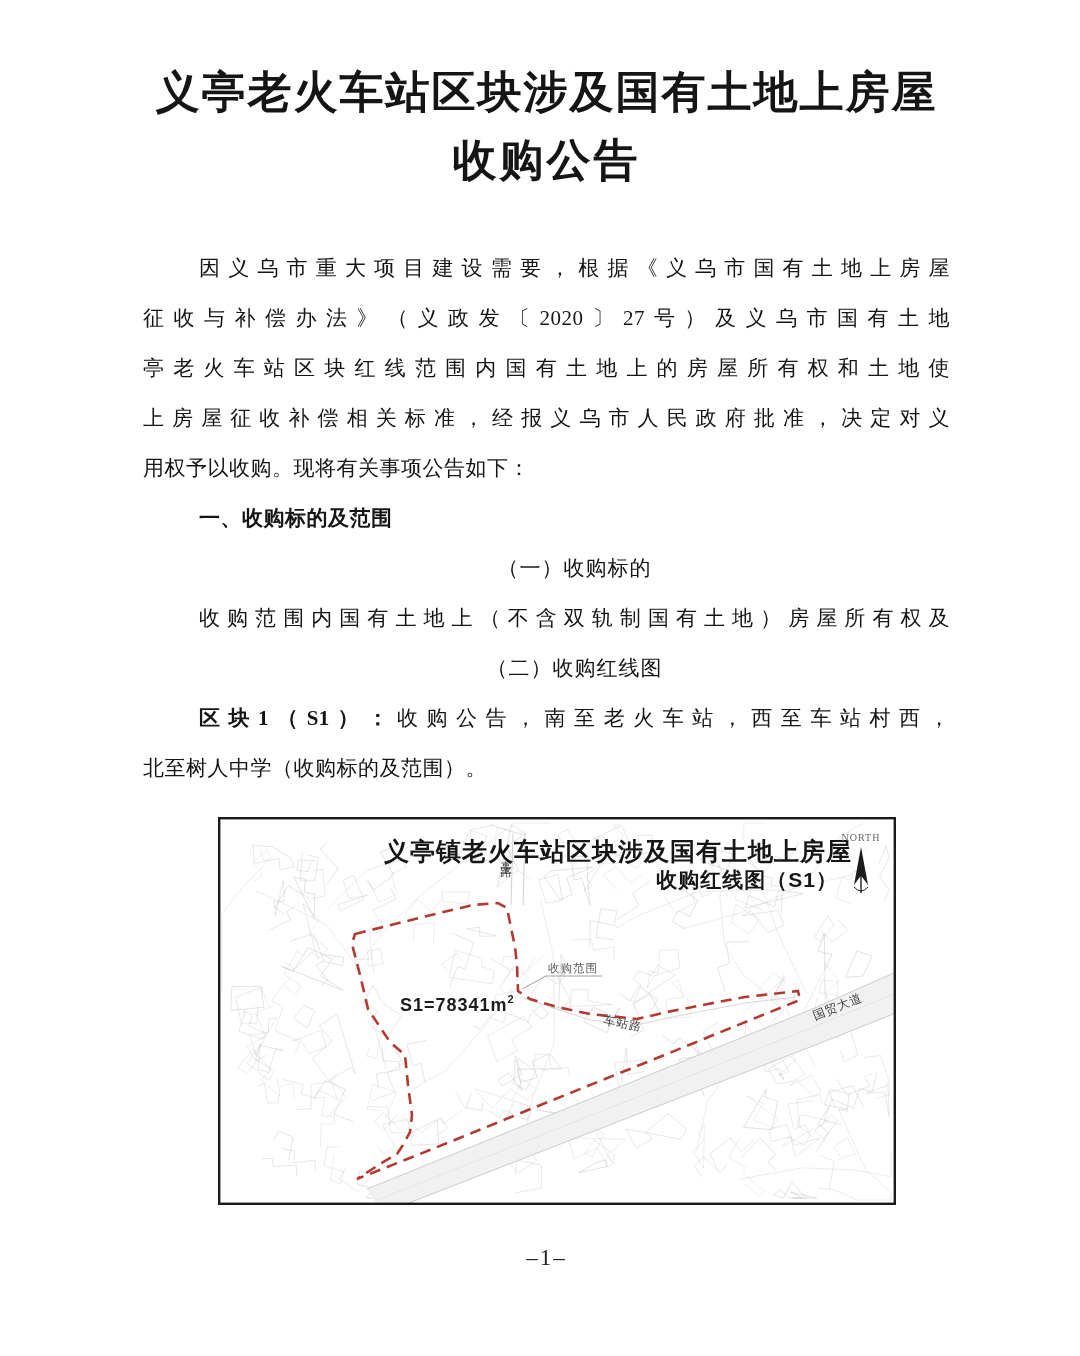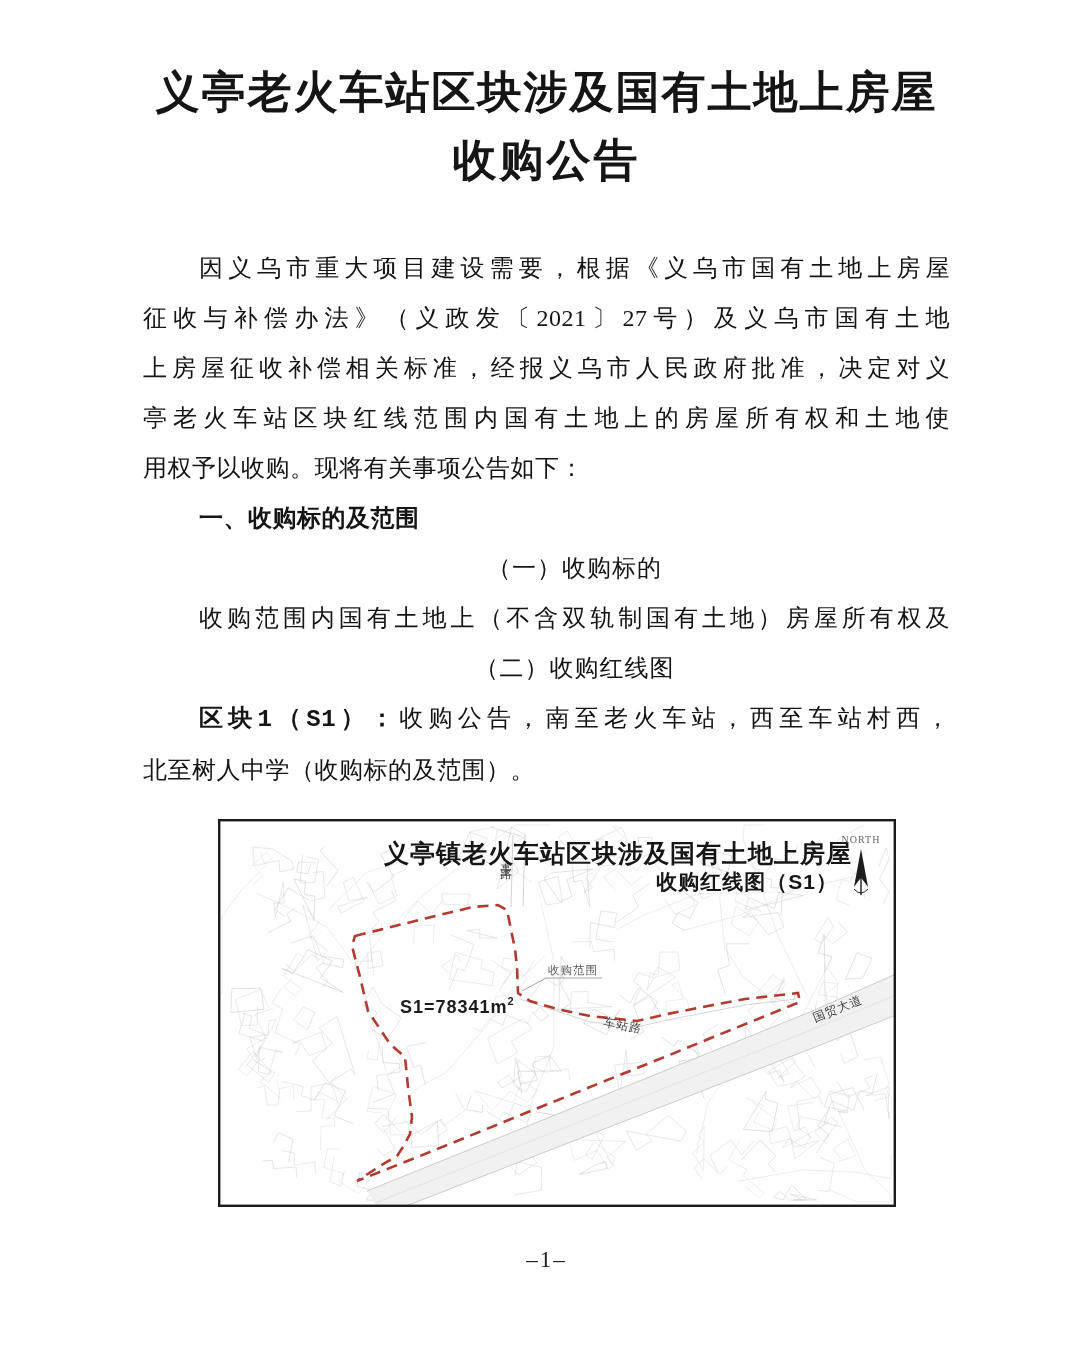--- a/index.html
+++ b/index.html
@@ -6,28 +6,28 @@
   .page{
     width:1080px;height:1356px;box-sizing:border-box;
     padding:64px 130px 16px 143px;
     background:#ffffff;color:#151515;position:relative;overflow:hidden;
     font-family:"Liberation Serif","DejaVu Serif",serif;
   }
   .doc-title{font-weight:bold;text-align:center;font-size:44px;line-height:58px;letter-spacing:2px;}
   .doc-title .t2{margin-top:10px;letter-spacing:3px;}
   .bodyblock{margin-top:53px;}
   .line{
-    font-size:24px;line-height:50px;white-space:nowrap;overflow:hidden;
+    font-size:21px;line-height:50px;white-space:nowrap;overflow:hidden;
     letter-spacing:0.5px;
   }
   .j{text-align:justify;text-align-last:justify;}
   .indent{padding-left:56px;}
   .h-black{font-family:Liberation Serif, serif;font-weight:bold;}
   .kai{letter-spacing:1px;text-align:center;}
-  .b{font-family:Liberation Mono, monospace;font-weight:bold;}
+  .b{font-family:Liberation Serif, serif;font-weight:bold;}
   .map-wrap{margin:24px 0 0 75px;width:678px;height:388px;}
   .map-wrap svg{display:block;}
   .m-title1{font:bold 25px "Liberation Sans","DejaVu Sans",sans-serif;fill:#161616;letter-spacing:1px;}
   .m-title2{font:bold 21px "Liberation Sans","DejaVu Sans",sans-serif;fill:#161616;letter-spacing:1px;}
   .m-north{font:10px "Liberation Serif","DejaVu Serif",serif;fill:#666;letter-spacing:1px;}
   .m-area{font:bold 18px "Liberation Sans","DejaVu Sans",sans-serif;fill:#1c1c1c;letter-spacing:1px;}
   .m-scope{font:11.5px "Liberation Serif","DejaVu Serif",serif;fill:#5c5c5c;letter-spacing:1px;}
   .m-road{font:12px "Liberation Sans","DejaVu Sans",sans-serif;fill:#3a3a3a;letter-spacing:1px;}
   .m-road-v{font:11.5px "Liberation Sans","DejaVu Sans",sans-serif;fill:#3a3a3a;
     writing-mode:vertical-rl;text-orientation:upright;letter-spacing:3px;}
@@ -39,23 +39,23 @@
 <div class="page">
 
   <div class="doc-title">
     <div>义亭老火车站区块涉及国有土地上房屋</div>
     <div class="t2">收购公告</div>
   </div>
 
   <div class="bodyblock">
     <div>
       <div class="line j indent">因义乌市重大项目建设需要，根据《义乌市国有土地上房屋</div>
-      <div class="line j">征收与补偿办法》（义政发〔2021〕27号）及义乌市国有土地</div>
+      <div class="line j">征收与补偿办法》（义政发〔2020〕27号）及义乌市国有土地</div>
+      <div class="line j">亭老火车站区块红线范围内国有土地上的房屋所有权和土地使</div>
       <div class="line j">上房屋征收补偿相关标准，经报义乌市人民政府批准，决定对义</div>
-      <div class="line j">亭老火车站区块红线范围内国有土地上的房屋所有权和土地使</div>
       <div class="line">用权予以收购。现将有关事项公告如下：</div>
     </div>
 
     <div class="line h-black indent">一、收购标的及范围</div>
     <div class="line kai indent">（一）收购标的</div>
 
     <div>
       <div class="line j indent">收购范围内国有土地上（不含双轨制国有土地）房屋所有权及</div>
     </div>
 

